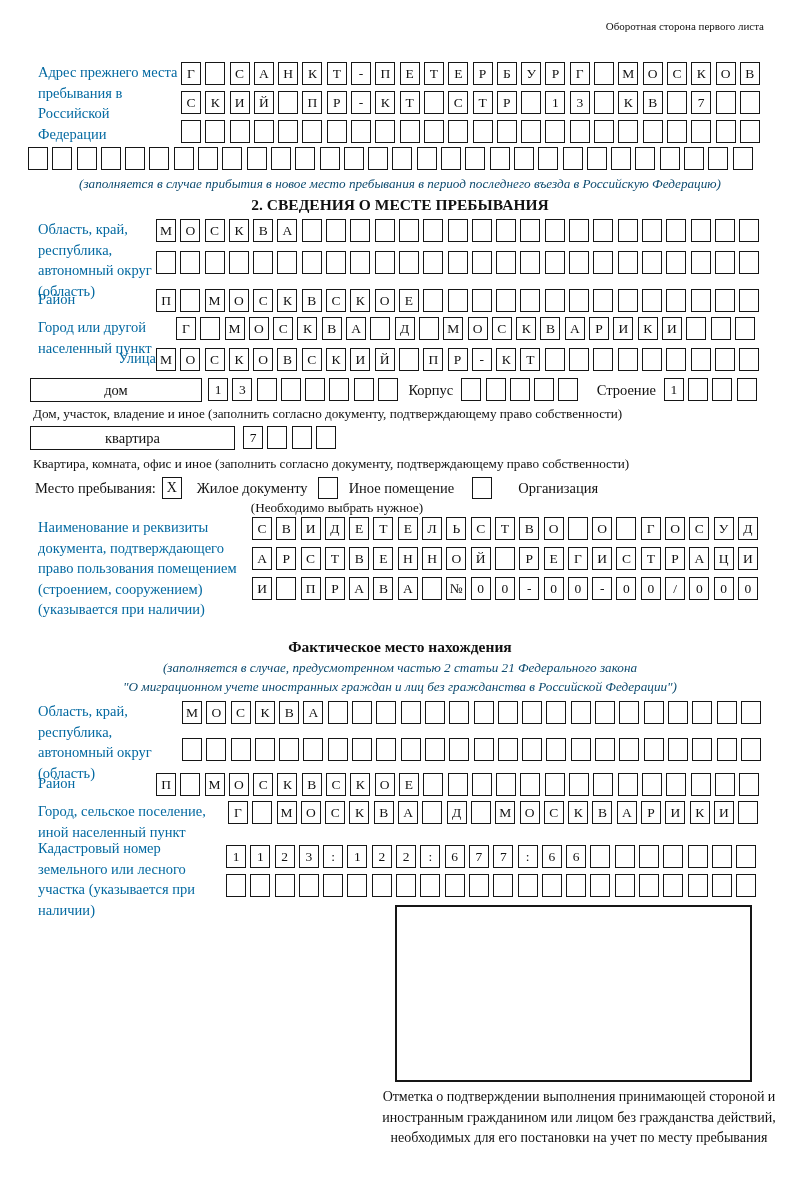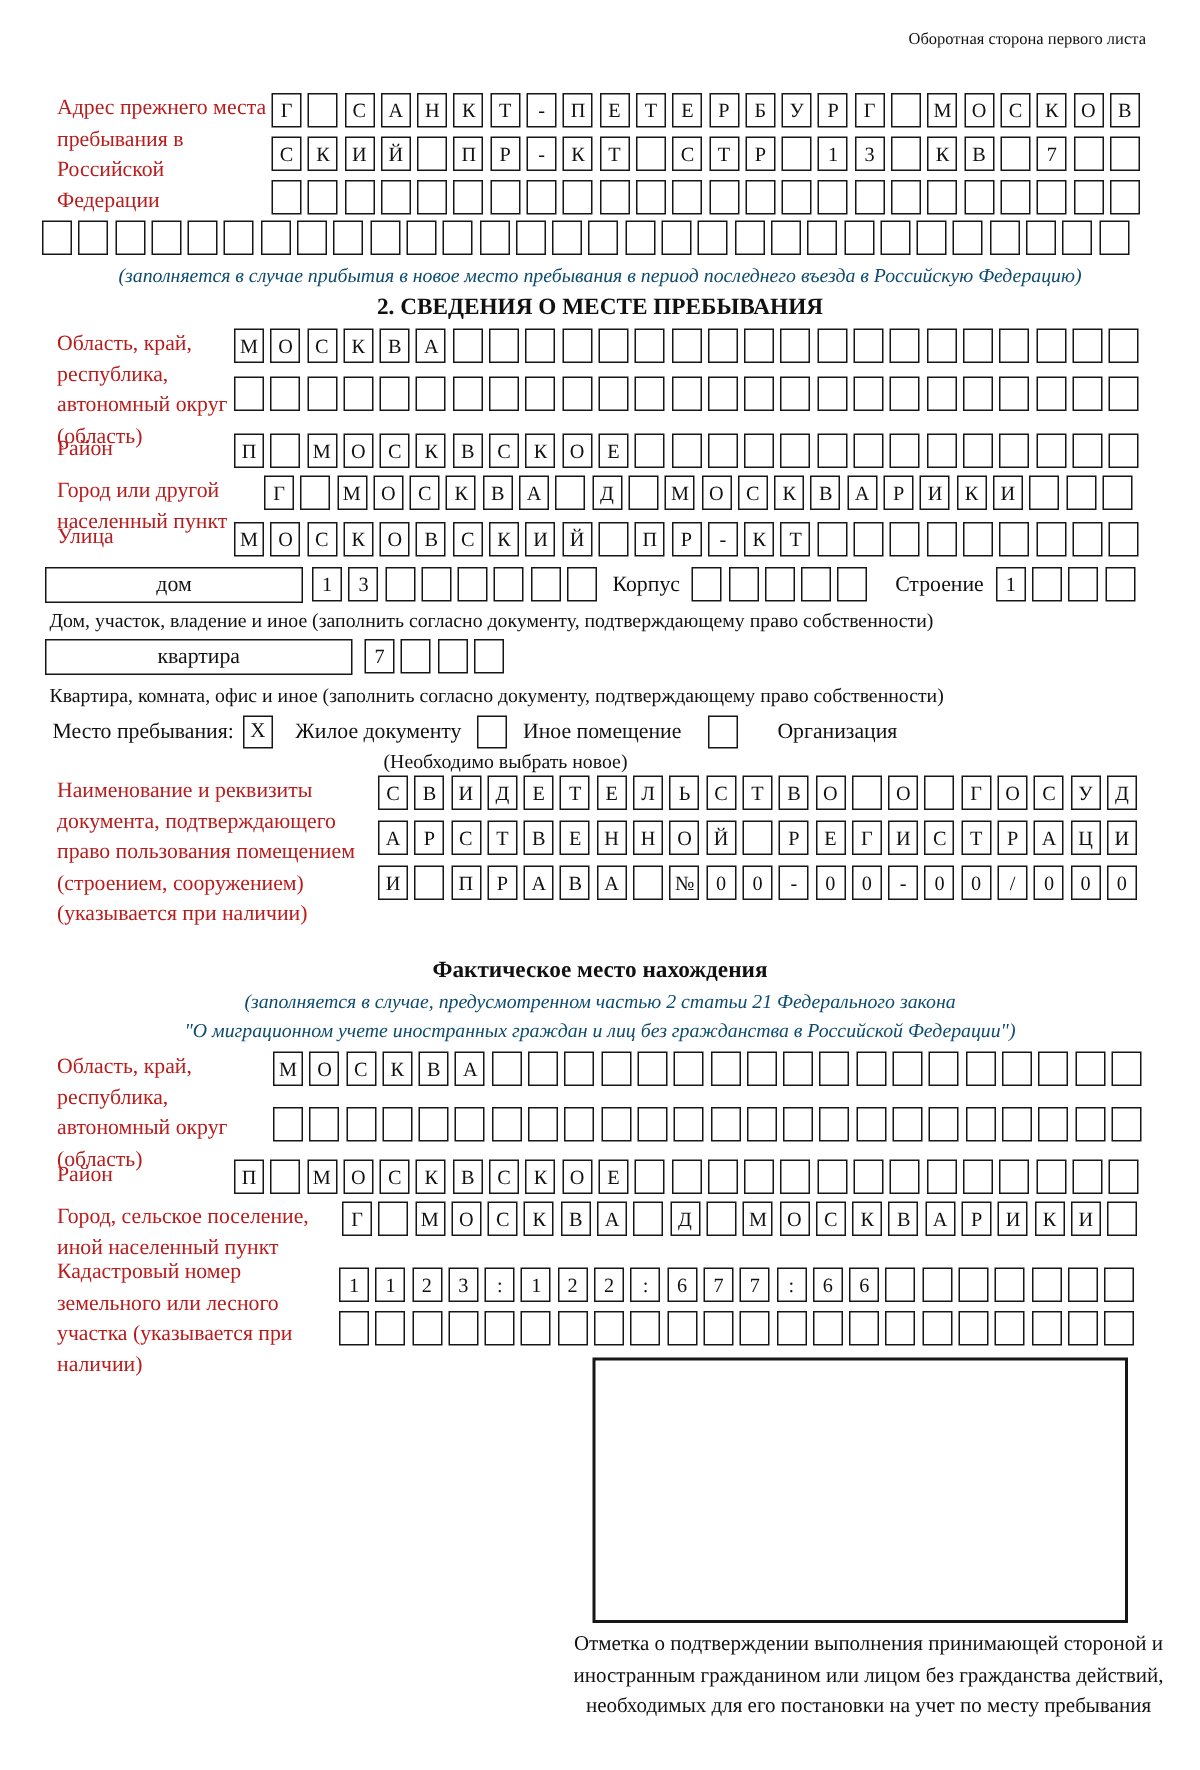--- a/index.html
+++ b/index.html
@@ -1,21 +1,21 @@
 <!DOCTYPE html>
 <html><head>
 <meta charset="utf-8">
 <style>
   html,body{margin:0;padding:0;background:#ffffff;}
   .page{
     position:relative;width:800px;height:1180px;background:#ffffff;
     font-family:"Liberation Serif", serif;color:#111;overflow:hidden;
   }
   .abs{position:absolute;}
-  .lblcol{font-size:14.5px;line-height:20.5px;color:#b91c1c;}
+  .lblcol{font-size:14.5px;line-height:20.5px;color:#0369a1;}
   .block{display:flex;align-items:flex-start;}
   .rows{display:flex;flex-direction:column;gap:6px;}
   .cellrow{display:flex;}
   .cell{
     box-sizing:border-box;flex:0 0 20px;width:20px;height:23px;margin-right:4.3px;
     border:1.7px solid #161616;display:flex;align-items:center;justify-content:center;
     font-size:13.5px;line-height:1;background:#fff;
   }
   .widebox{
     box-sizing:border-box;height:24px;border:1.8px solid #161616;background:#fff;
@@ -272,21 +272,21 @@
         <div class="cell">И</div>
         <div class="cell">К</div>
         <div class="cell">И</div>
         <div class="cell"></div>
         <div class="cell"></div>
         <div class="cell"></div>
       </div>
   </div>
 
   <div class="abs block" style="top:348px;left:30px;">
-    <div class="lblcol" style="width:126px;padding-left:8px;box-sizing:border-box;">Улица</div>
+    <div class="lblcol" style="width:126px;padding-left:8px;box-sizing:border-box;text-align:right;">Улица</div>
     <div class="cellrow">
         <div class="cell">М</div>
         <div class="cell">О</div>
         <div class="cell">С</div>
         <div class="cell">К</div>
         <div class="cell">О</div>
         <div class="cell">В</div>
         <div class="cell">С</div>
         <div class="cell">К</div>
         <div class="cell">И</div>
@@ -352,21 +352,21 @@
 
   <div class="abs" style="top:476px;left:35px;display:flex;align-items:center;">
     <div class="inline-lbl">Место пребывания:</div>
     <div class="ckbox" style="margin-left:6px;">Х</div>
     <div class="inline-lbl" style="margin-left:15px;">Жилое документу</div>
     <div class="ckbox" style="margin-left:10px;"></div>
     <div class="inline-lbl" style="margin-left:11px;">Иное помещение</div>
     <div class="ckbox" style="margin-left:18px;"></div>
     <div class="inline-lbl" style="margin-left:26px;">Организация</div>
   </div>
-  <div class="abs" style="top:500px;left:97px;width:480px;text-align:center;font-size:13.2px;">(Необходимо выбрать новое)</div>
+  <div class="abs" style="top:500px;left:97px;width:480px;text-align:center;font-size:13.2px;">(Необходимо выбрать нужное)</div>
 
   <div class="abs block" style="top:517px;left:30px;justify-content:space-between;">
     <div class="lblcol" style="width:222px;padding-left:8px;box-sizing:border-box;">Наименование и реквизиты документа, подтверждающего право пользования помещением (строением, сооружением) (указывается при наличии)</div>
     <div class="rows" style="gap:7px;">
       <div class="cellrow">
           <div class="cell">С</div>
           <div class="cell">В</div>
           <div class="cell">И</div>
           <div class="cell">Д</div>
           <div class="cell">Е</div>

